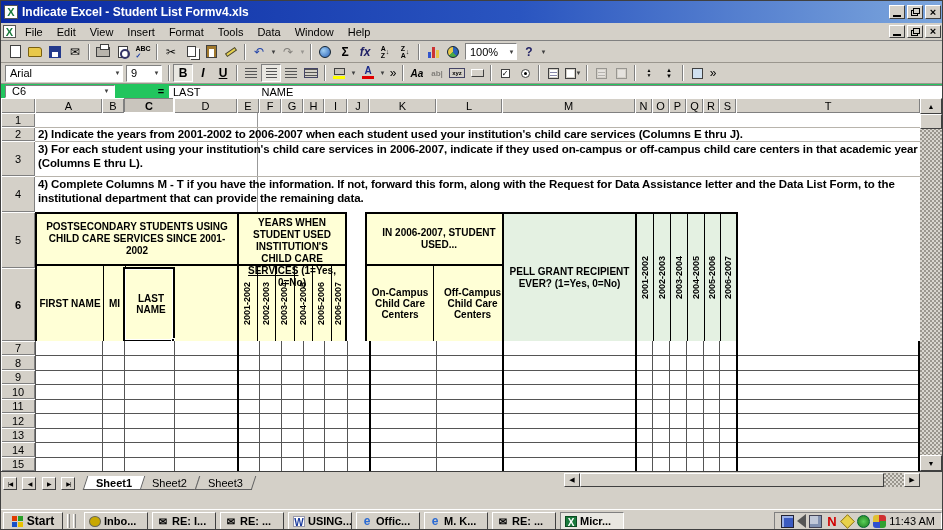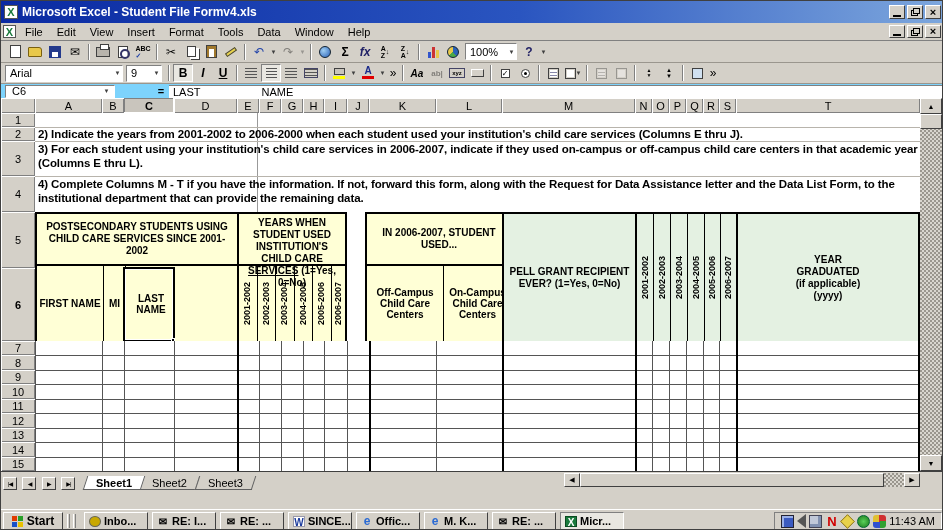--- a/index.html
+++ b/index.html
@@ -79,21 +79,21 @@
   .colorbtn .bar { width:12px; height:3px; margin-top:1px; }
   .formsicon { font-size:8px; font-weight:bold; }
   .cbx { width:9px; height:9px; background:#fff; border:1px solid #404040; font-size:8px; line-height:8px; text-align:center; }
   .rad { width:9px; height:9px; border-radius:50%; background:#fff; border:1px solid #404040; position:relative; }
   .rad::after { content:""; position:absolute; left:2px; top:2px; width:3px; height:3px; border-radius:50%; background:#000; }
   .listb { width:11px; height:11px; background:#fff; border:1px solid #404040;
      background-image:repeating-linear-gradient(#88a 0 1px, transparent 1px 3px); background-clip:content-box; padding:1px; }
   .spin { display:flex; flex-direction:column; font-size:5px; line-height:5px; color:#000; }
 
   
-  .formulabar { left:0; top:83px; width:943px; height:14px; display:flex; align-items:center; background:#7dd3fc; }
+  .formulabar { left:0; top:83px; width:943px; height:14px; display:flex; align-items:center; background:#22c55e; }
   .namebox { left:2px; width:110px; height:13px; background:#fff; display:flex; align-items:center; font-size:11px; padding-left:6px; position:relative; }
   .nameboxdd { width:15px; height:13px; display:flex; align-items:center; justify-content:center; }
   .eqbtn { width:16px; height:12px; margin-left:40px; display:flex; align-items:center; justify-content:center; font-size:11px; font-weight:bold; }
   .fvalue { flex:1; height:13px; background:#fff; border-top:1px solid #808080; font-size:11px; padding-left:4px; white-space:pre; overflow:hidden; }
 
   
   .sheetarea { left:0; top:97px; width:943px; height:373px; background:#fff; }
   .cornerbox { left:0; top:0; width:34px; height:15px; }
   .colhdr, .rowhdr { background:#d4d0c8; box-shadow: inset 1px 1px 0 #ffffff, inset -1px -1px 0 #808080;
      display:flex; align-items:center; justify-content:center; font-size:11px; color:#000; }
@@ -150,21 +150,21 @@
   .tray { right:2px; top:2px; height:18px; display:flex; align-items:center; gap:3px; padding:0 6px; position:absolute; font-size:11px; }
   .trayico { width:13px; height:13px; flex:none; }
 </style>
 </head>
 <body>
 
 <div id="screen">
 
   <div class="abs titlebar">
     <div class="appicon">X</div>
-    <div class="apptitle">Microsoft Excel - Student File Formv4.xls</div>
+    <div class="apptitle">Indicate Excel - Student List Formv4.xls</div>
     <div class="winbtn raised">
         <i class="minbar"></i>
       </div>
     <div class="winbtn raised">
         <span class="restsq">
           <i class="b"></i>
           <i class="f"></i>
         </span>
       </div>
     <div class="winbtn raised">×</div>
@@ -411,21 +411,21 @@
     <div class="abs rowhdr" style="left:0;top:315px;width:34px;height:15px">12</div>
     <div class="abs rowhdr" style="left:0;top:330px;width:34px;height:14px">13</div>
     <div class="abs rowhdr" style="left:0;top:344px;width:34px;height:15px">14</div>
     <div class="abs rowhdr" style="left:0;top:359px;width:34px;height:14px">15</div>
 
     <div class="abs vline" style="left:256px;top:15px;height:99px;background:#999"></div>
     <div class="abs hline" style="left:34px;top:29px;width:885px"></div>
     <div class="abs hline" style="left:34px;top:43px;width:885px"></div>
     <div class="abs hline" style="left:34px;top:78px;width:885px"></div>
 
-    <div class="abs instr" style="left:37px;top:30px;width:890px;white-space:nowrap">2) Indicate the years from 2001-2002 to 2006-2000 when each student used your institution's child care services (Columns E thru J).</div>
+    <div class="abs instr" style="left:37px;top:30px;width:890px;white-space:nowrap">2) Indicate the years from 2001-2002 to 2006-2007 when each student used your institution's child care services (Columns E thru J).</div>
     <div class="abs instr" style="left:37px;top:45px;width:884px">3) For each student using your institution's child care services in 2006-2007, indicate if they used on-campus or off-campus child care centers in that academic year (Columns E thru L).</div>
     <div class="abs instr" style="left:37px;top:80px;width:880px">4) Complete Columns M - T if you have the information.  If not, forward this form, along with the Request for Data Assistance letter and the Data List Form, to the institutional department that can provide the remaining data.</div>
 
     <div class="abs formbox yellow" style="left:34px;top:114px;width:204px;height:131px">
       <div class="ftitle" style="height:52px;border-bottom:2px solid #000">POSTSECONDARY STUDENTS USING CHILD CARE SERVICES SINCE 2001-2002</div>
       <div class="frow">
         <div class="fcell" style="width:67px">FIRST NAME</div>
         <div class="fcell" style="width:22px">MI</div>
         <div class="fcell" style="width:50px">LAST NAME</div>
       </div>
@@ -453,22 +453,22 @@
           </div>
         <div class="fcell" style="flex:1">
             <span class="vtext">2006-2007</span>
           </div>
       </div>
     </div>
 
     <div class="abs formbox yellow" style="left:364px;top:114px;width:148px;height:131px">
       <div class="ftitle" style="height:52px;border-bottom:2px solid #000">IN 2006-2007, STUDENT USED...</div>
       <div class="frow">
+        <div class="fcell" style="width:67px">On-Campus Child Care Centers</div>
         <div class="fcell" style="flex:1">Off-Campus Child Care Centers</div>
-        <div class="fcell" style="width:67px">On-Campus Child Care Centers</div>
       </div>
     </div>
 
     <div class="abs formbox green" style="left:501px;top:114px;width:135px;height:131px">
       <div class="ftitle" style="flex:1">PELL GRANT RECIPIENT EVER? (1=Yes, 0=No)</div>
     </div>
 
     <div class="abs formbox green" style="left:634px;top:114px;width:103px;height:131px">
       <div class="frow">
         <div class="fcell" style="width:17px">
@@ -485,28 +485,20 @@
           </div>
         <div class="fcell" style="width:16px">
             <span class="vtext">2005-2006</span>
           </div>
         <div class="fcell" style="flex:1">
             <span class="vtext">2006-2007</span>
           </div>
       </div>
     </div>
 
-    <div class="abs formbox green" style="left:735px;top:114px;width:184px;height:131px">
-      <div class="ftitle" style="flex:1;flex-direction:column">
-        <span>YEAR</span>
-        <span>GRADUATED</span>
-        <span>(if applicable)</span>
-        <span>(yyyy)</span>
-      </div>
-    </div>
 
     <div class="abs selcell" style="left:122px;top:169px;width:52px;height:75px"></div>
     <div class="abs selhandle" style="left:170px;top:240px"></div>
 
     <div class="abs" style="left:34px;top:243px;width:885px;height:130px;background:#fff"></div>
     <div class="abs hline" style="left:34px;top:257px;width:885px;background:#555"></div>
     <div class="abs hline" style="left:34px;top:272px;width:885px;background:#555"></div>
     <div class="abs hline" style="left:34px;top:286px;width:885px;background:#555"></div>
     <div class="abs hline" style="left:34px;top:301px;width:885px;background:#555"></div>
     <div class="abs hline" style="left:34px;top:315px;width:885px;background:#555"></div>
@@ -584,21 +576,21 @@
     <div class="abs taskbtn raised" style="left:151px">
       <span class="tico">✉</span>
       <span>RE: I...</span>
     </div>
     <div class="abs taskbtn raised" style="left:219px">
       <span class="tico">✉</span>
       <span>RE: ...</span>
     </div>
     <div class="abs taskbtn raised" style="left:287px">
       <span class="tico" style="color:#1a3a9c;background:#fff;border:1px solid #99a">W</span>
-      <span>SINCE...</span>
+      <span>USING...</span>
     </div>
     <div class="abs taskbtn raised" style="left:355px">
       <span class="tico" style="color:#2a6ad4;font-size:12px">e</span>
       <span>Offic...</span>
     </div>
     <div class="abs taskbtn raised" style="left:423px">
       <span class="tico" style="color:#2a6ad4;font-size:12px">e</span>
       <span>M. K...</span>
     </div>
     <div class="abs taskbtn raised" style="left:491px">

